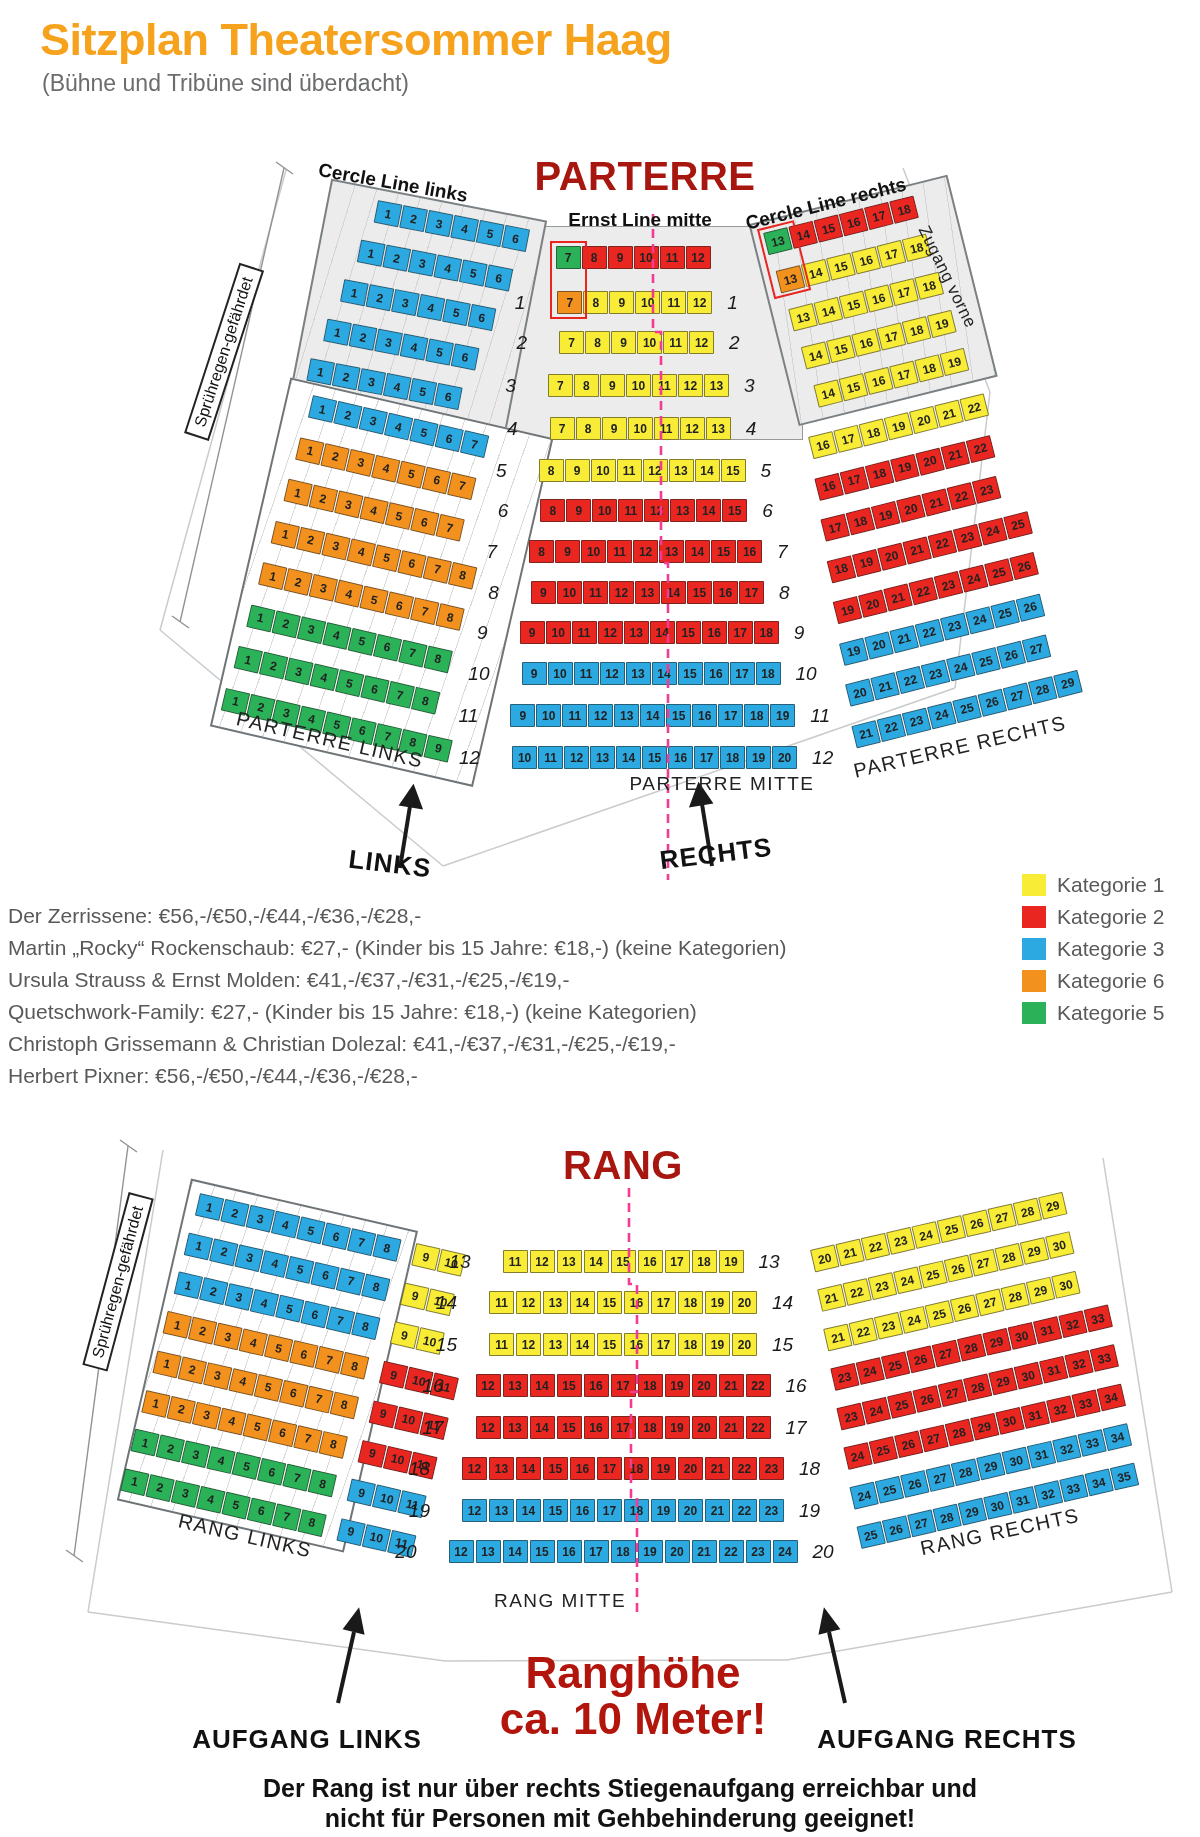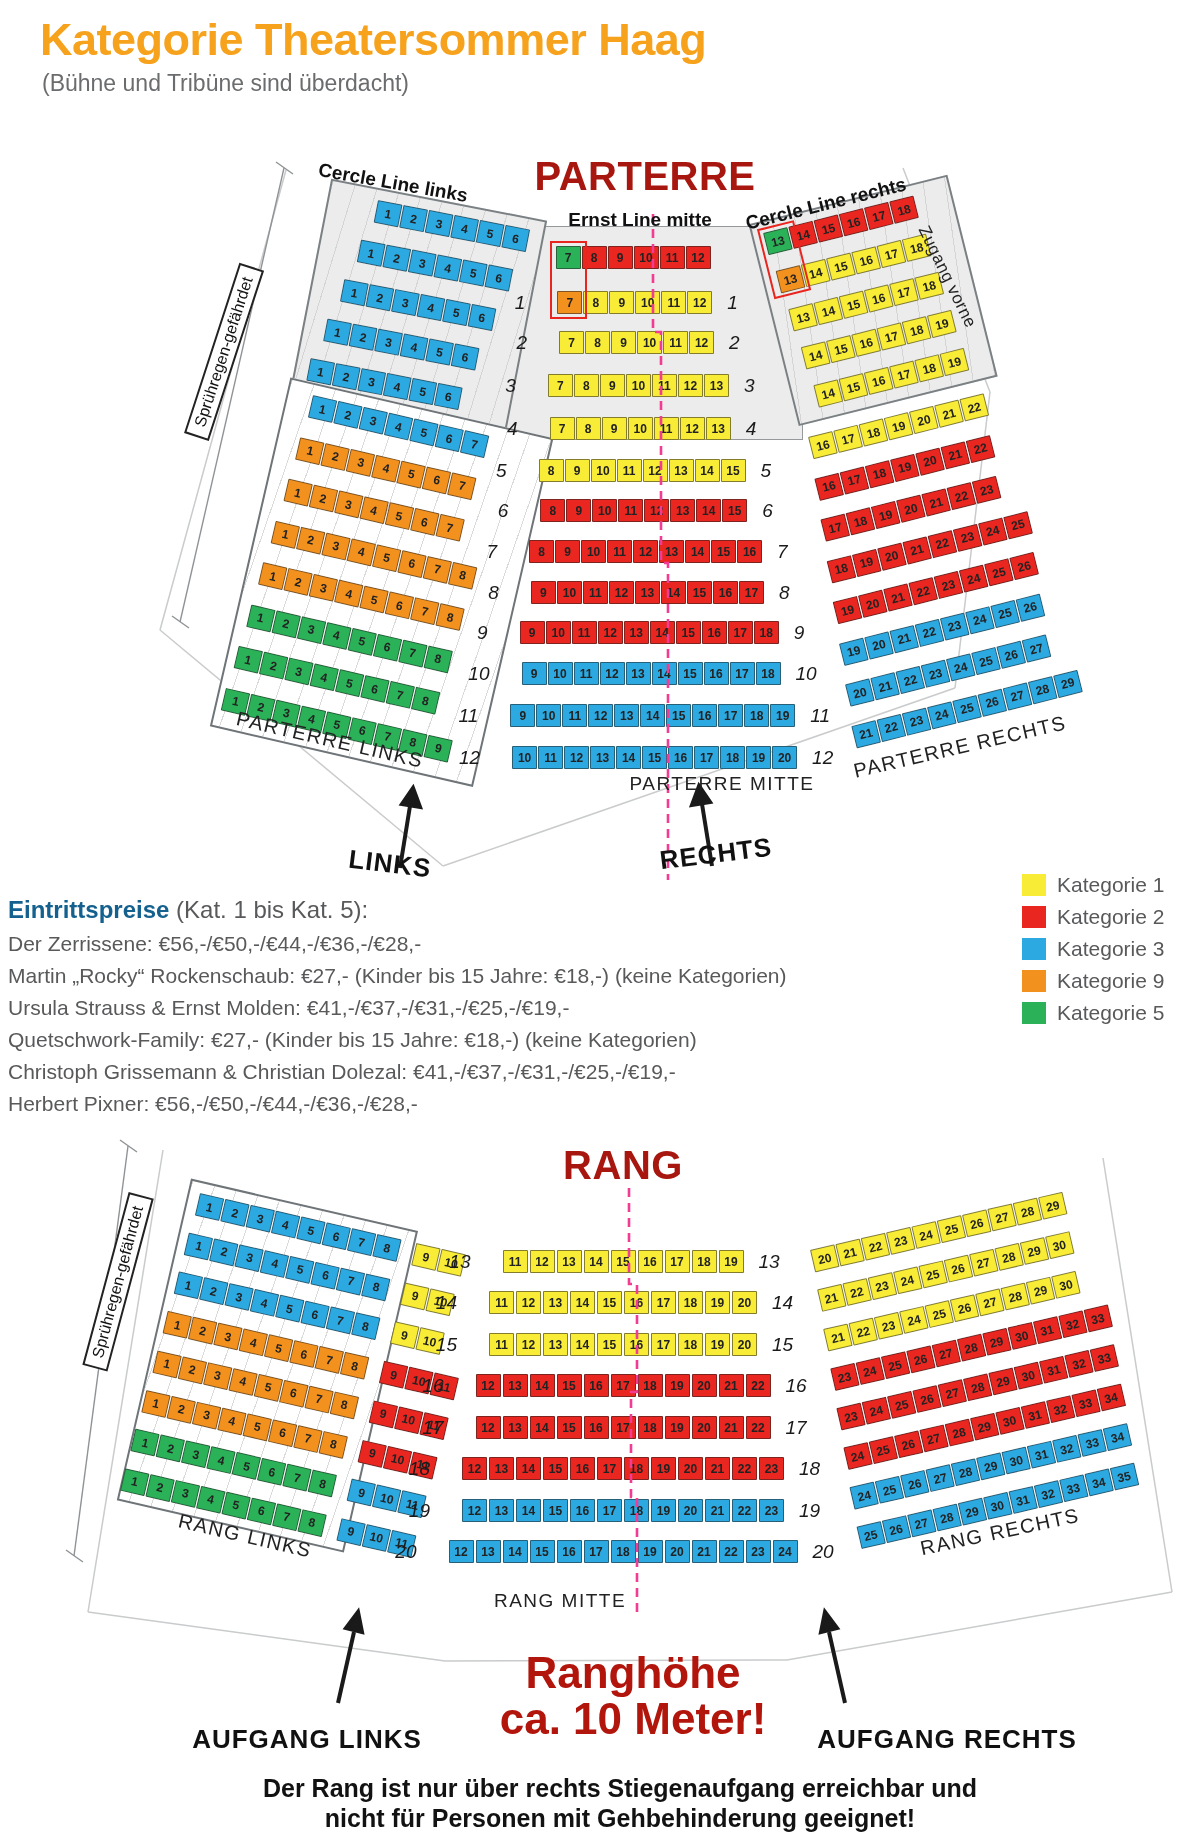--- a/index.html
+++ b/index.html
@@ -717,21 +717,21 @@
       <polygon points="413,788 420,807 402,804"></polygon>
       <line x1="712" y1="866" x2="702" y2="804"></line>
       <polygon points="699,786 710,802 692,805"></polygon>
       <line x1="338" y1="1703" x2="354" y2="1632"></line>
       <polygon points="358,1612 362,1632 346,1628"></polygon>
       <line x1="845" y1="1703" x2="829" y2="1632"></line>
       <polygon points="825,1612 837,1628 821,1632"></polygon>
     </g>
   </svg>
 
-  <div id="page-title" class="toplabel">Kategorie Theatersommer Haag</div>
+  <div id="page-title" class="toplabel">Sitzplan Theatersommer Haag</div>
   <div id="page-subtitle" class="toplabel">(Bühne und Tribüne sind überdacht)</div>
 
   <div class="heading ctr toplabel" style="left:645px;top:176px">PARTERRE</div>
 
   <div class="blocklabel ctr toplabel" style="left:393px;top:183px;transform:translate(-50%,-50%) rotate(10deg)">Cercle Line links</div>
   <div class="blocklabel ctr toplabel" style="left:640px;top:220px">Ernst Line mitte</div>
   <div class="blocklabel ctr toplabel" style="left:826px;top:204px;transform:translate(-50%,-50%) rotate(-14deg)">Cercle Line rechts</div>
 
 
   <div class="sectlabel ctr toplabel" style="left:947px;top:277px;transform:translate(-50%,-50%) rotate(64deg);font-size:17px;letter-spacing:.5px">Zugang vorne</div>
@@ -740,21 +740,20 @@
   <div class="sprayblock ctr toplabel" style="left:118px;top:1282px;transform:translate(-50%,-50%) rotate(-75deg)">Sprühregen-gefährdet</div>
 
   <div class="sectlabel ctr toplabel" style="left:330px;top:740px;transform:translate(-50%,-50%) rotate(13deg);font-size:20px">PARTERRE LINKS</div>
   <div class="sectlabel ctr toplabel" style="left:722px;top:784px">PARTERRE MITTE</div>
   <div class="sectlabel ctr toplabel" style="left:960px;top:747px;transform:translate(-50%,-50%) rotate(-13deg);font-size:20px">PARTERRE RECHTS</div>
 
   <div class="biglabel ctr toplabel" style="left:390px;top:864px;transform:translate(-50%,-50%) rotate(7deg)">LINKS</div>
   <div class="biglabel ctr toplabel" style="left:716px;top:854px;transform:translate(-50%,-50%) rotate(-7deg)">RECHTS</div>
 
   <div id="prices" class="toplabel">
-    <div><span id="prices-heading">Eintrittspreise</span><span id="prices-sub"> (Kat. 1 bis Kat. 5):</span></div>
     <div class="priceline">Der Zerrissene: €56,-/€50,-/€44,-/€36,-/€28,-</div>
     <div class="priceline">Martin „Rocky“ Rockenschaub: €27,- (Kinder bis 15 Jahre: €18,-) (keine Kategorien)</div>
     <div class="priceline">Ursula Strauss &amp; Ernst Molden: €41,-/€37,-/€31,-/€25,-/€19,-</div>
     <div class="priceline">Quetschwork-Family: €27,- (Kinder bis 15 Jahre: €18,-) (keine Kategorien)</div>
     <div class="priceline">Christoph Grissemann &amp; Christian Dolezal: €41,-/€37,-/€31,-/€25,-/€19,-</div>
     <div class="priceline">Herbert Pixner: €56,-/€50,-/€44,-/€36,-/€28,-</div>
   </div>
 
   <div id="legend" class="toplabel">
     <div class="legend-item">
@@ -764,21 +763,21 @@
     <div class="legend-item">
       <span class="legend-swatch c2"></span>
       <span class="legend-label">Kategorie 2</span>
     </div>
     <div class="legend-item">
       <span class="legend-swatch c3"></span>
       <span class="legend-label">Kategorie 3</span>
     </div>
     <div class="legend-item">
       <span class="legend-swatch c4"></span>
-      <span class="legend-label">Kategorie 9</span>
+      <span class="legend-label">Kategorie 6</span>
     </div>
     <div class="legend-item">
       <span class="legend-swatch c5"></span>
       <span class="legend-label">Kategorie 5</span>
     </div>
   </div>
 
   <div class="heading ctr toplabel" style="left:623px;top:1165px">RANG</div>
   <div class="sectlabel ctr toplabel" style="left:245px;top:1536px;transform:translate(-50%,-50%) rotate(13deg);font-size:20px">RANG LINKS</div>
   <div class="sectlabel ctr toplabel" style="left:560px;top:1601px">RANG MITTE</div>

